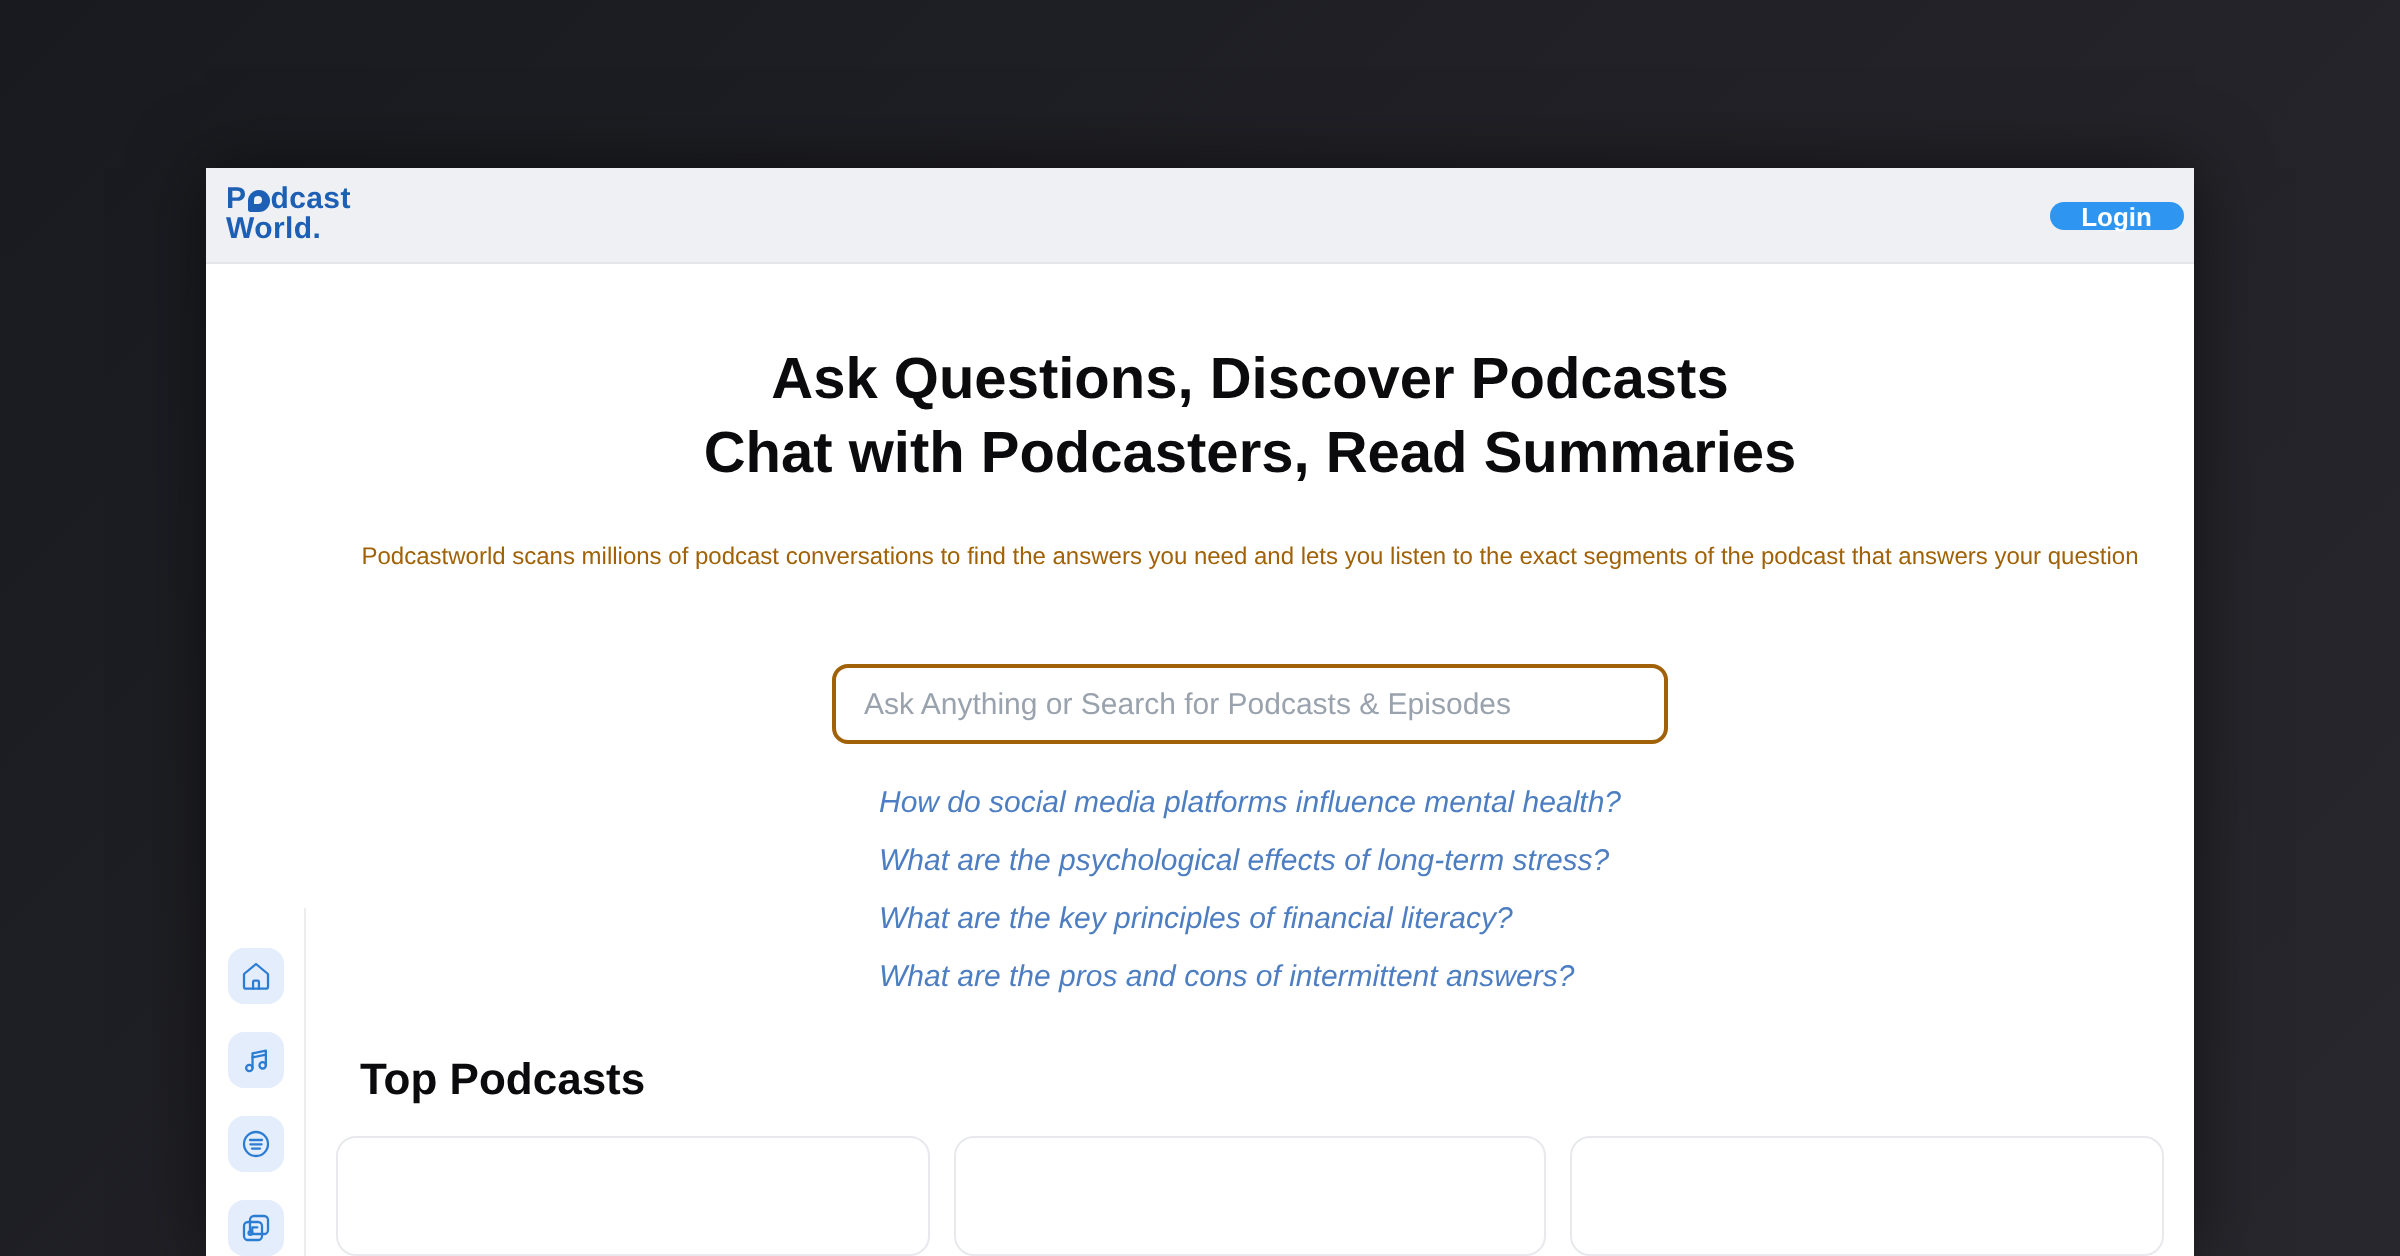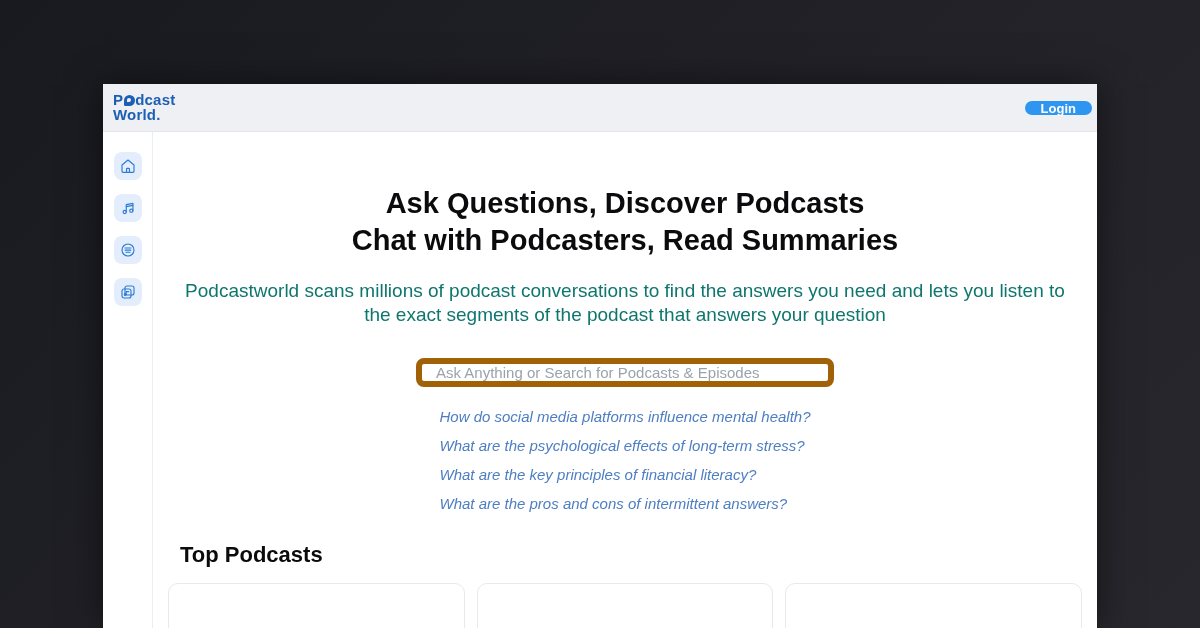--- a/index.html
+++ b/index.html
@@ -32,43 +32,43 @@
   .logo-o::after {
     content:""; position:absolute; left:3px; top:3px; width:4px; height:4px;
     background:#eef0f3; border-radius:50% 50% 50% 0;
   }
   .login-btn {
     background:#2e96f0; color:#fff; border:none; cursor:pointer;
     height:14px; padding:0 16px; border-radius:14px;
     font-size:13px; font-weight:600; font-family:inherit;
   }
   
-  .body-row { flex:1; display:flex; min-height:0; }
+  .body-row { flex:1; display:flex; min-height:0;align-items:flex-end; }
   .sidebar {
     width:50px; flex:0 0 50px; border-right:1px solid #ebedef;
     padding-top:20px; display:flex; flex-direction:column; align-items:center; gap:14px;
     background:#fff;
   }
   .side-icon {
     width:28px; height:28px; border-radius:8px; background:#e4edfb;
     display:flex; align-items:center; justify-content:center; cursor:pointer;
   }
   .side-icon svg { stroke:#2b7cd3; fill:none; stroke-width:1.7; stroke-linecap:round; stroke-linejoin:round; }
   .main { flex:1; min-width:0; display:flex; flex-direction:column; }
   h1 {
     margin-top:53px; text-align:center;
     font-size:29px; line-height:37px; font-weight:700; color:#0b0b0d;
   }
   .subtitle {
     margin:20px auto 0; max-width:902px; text-align:center;
-    font-size:19px; line-height:24px; color:#0f766e;
+    font-size:12px; line-height:24px; color:#a16207;
   }
   .search-input {
-    display:block; margin:31px auto 0; width:418px; height:40px;
-    border:6px solid #a16207; border-radius:8px; padding:0 14px;
+    display:block; margin:42px auto 0; width:418px; height:40px;
+    border:2px solid #a16207; border-radius:8px; padding:0 14px;
     font-size:15px; color:#333; font-family:inherit; background:#fff; outline:none;
   }
   .search-input::placeholder { color:#9aa3ad; }
   .questions {
     margin:15px auto 0; width:max-content;
     display:flex; flex-direction:column; align-items:flex-start;
   }
   .question-link {
     font-size:15px; line-height:29px; color:#4d7ec2; text-decoration:none; cursor:pointer;font-style:italic;
   }

